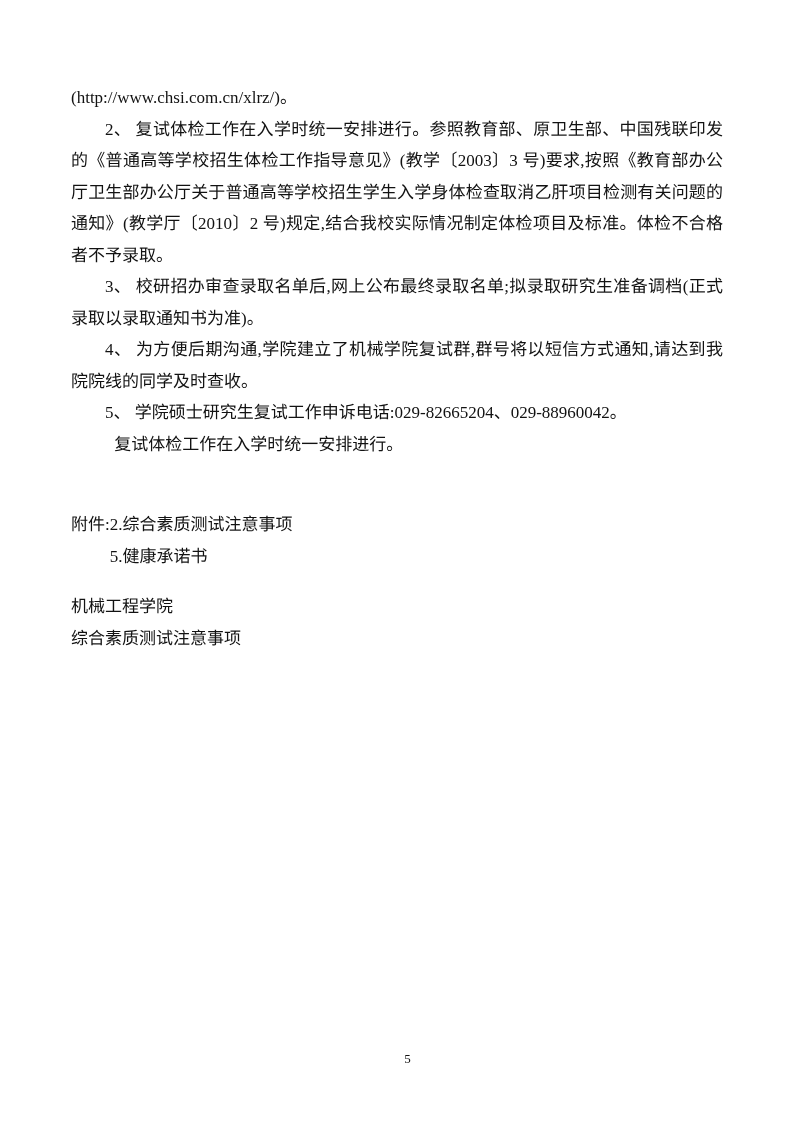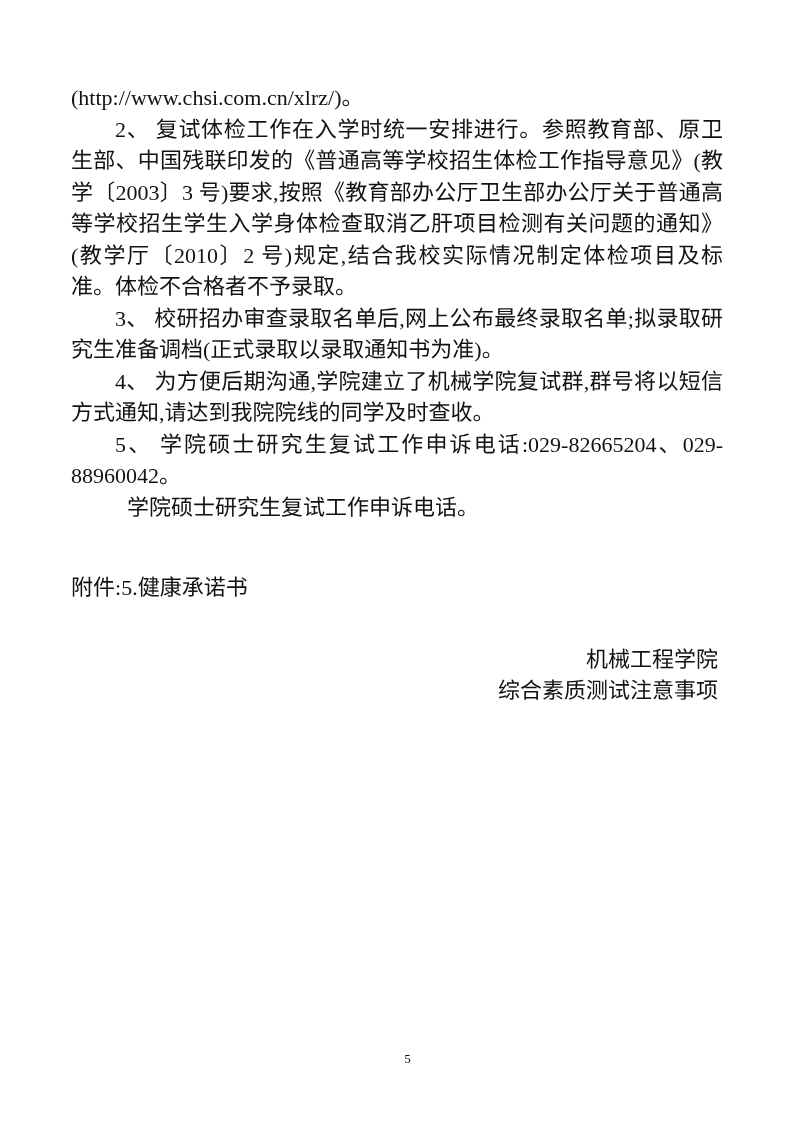--- a/index.html
+++ b/index.html
@@ -14,21 +14,21 @@
     background: #ffffff;
     font-family: "Liberation Serif", "DejaVu Serif", serif;
     color: #121212;
     overflow: hidden;
   }
   .content {
     position: absolute;
     left: 71px;
     top: 82px;
     width: 652px;
-    font-size: 22px;
+    font-size: 17px;
     line-height: 31.5px;
     text-align: justify;
   }
   .content p {
     margin: 0;
     padding: 0;
   }
   .indent-num {
     text-indent: 2em;
   }
@@ -41,22 +41,21 @@
     align-items: flex-start;
   }
   .att-label {
     white-space: pre;
     flex: 0 0 auto;
   }
   .att-items {
     flex: 1 1 auto;
   }
   .signature {
-    margin-top: 40px;
-    text-align: right;
+    margin-top: 19px;
     padding-right: 5px;
   }
   .page-number {
     position: absolute;
     top: 1049px;
     left: 0;
     width: 100%;
     text-align: center;
     font-size: 13px;
     line-height: 20px;
@@ -71,25 +70,26 @@
     <p>(http://www.chsi.com.cn/xlrz/)。</p>
 
     <p class="indent-num">2、 复试体检工作在入学时统一安排进行。参照教育部、原卫生部、中国残联印发的《普通高等学校招生体检工作指导意见》(教学〔2003〕3 号)要求,按照《教育部办公厅卫生部办公厅关于普通高等学校招生学生入学身体检查取消乙肝项目检测有关问题的通知》(教学厅〔2010〕2 号)规定,结合我校实际情况制定体检项目及标准。体检不合格者不予录取。</p>
 
     <p class="indent-num">3、 校研招办审查录取名单后,网上公布最终录取名单;拟录取研究生准备调档(正式录取以录取通知书为准)。</p>
 
     <p class="indent-num">4、 为方便后期沟通,学院建立了机械学院复试群,群号将以短信方式通知,请达到我院院线的同学及时查收。</p>
 
     <p class="indent-num">5、 学院硕士研究生复试工作申诉电话:029-82665204、029-88960042。</p>
 
-    <p class="indent-note">学院硕士研究生复试工作申诉电话。</p>
+    <p class="indent-note">复试体检工作在入学时统一安排进行。</p>
 
     <div class="attachments">
       <span class="att-label">附件:</span>
       <div class="att-items">
+        <p>2.综合素质测试注意事项</p>
         <p>5.健康承诺书</p>
       </div>
     </div>
 
     <div class="signature">
       <p>机械工程学院</p>
       <p>综合素质测试注意事项</p>
     </div>
   </div>
 

